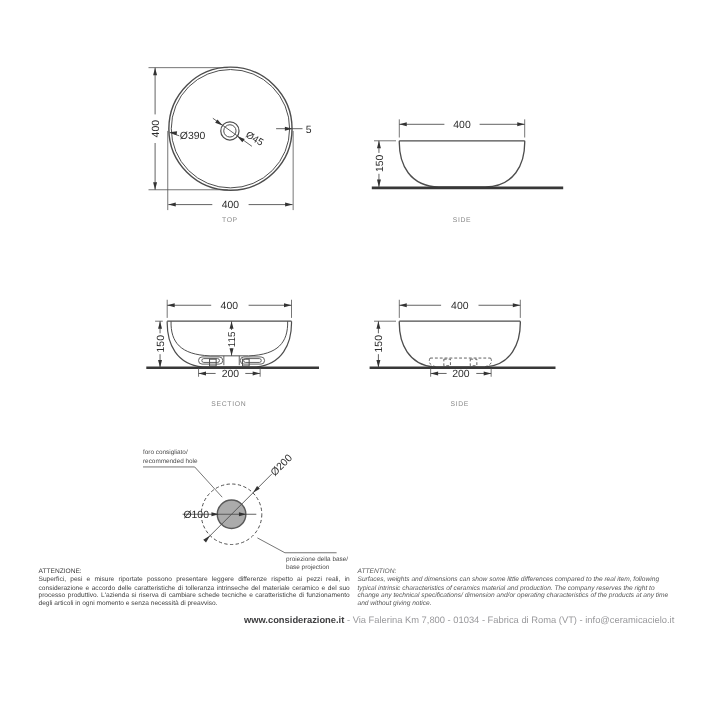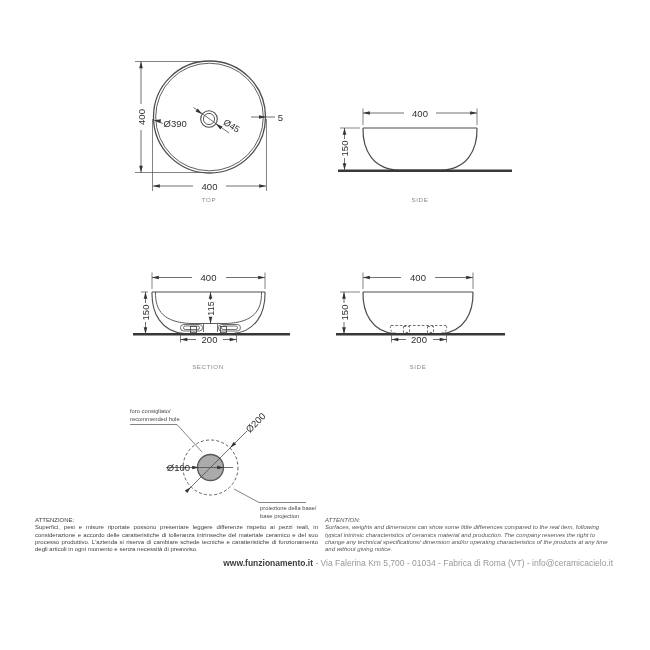--- a/index.html
+++ b/index.html
@@ -251,16 +251,16 @@
   <span>Superfici, pesi e misure riportate possono presentare leggere differenze rispetto ai pezzi reali, in considerazione e accordo delle caratteristiche di tolleranza intrinseche del materiale ceramico e del suo processo produttivo. L'azienda si riserva di cambiare schede tecniche e caratteristiche di funzionamento degli articoli in ogni momento e senza necessità di preavviso.</span>
 </div>
 
 <div class="attn attn-en">
   <span class="title">ATTENTION:</span>
   <span>Surfaces, weights and dimensions can show some little differences compared to the real item, following typical intrinsic characteristics of ceramics material and production. The company reserves the right to change any technical specifications/ dimension and/or operating characteristics of the products at any time and without giving notice.</span>
 </div>
 
 
 <div class="footer">
-  <span class="site">www.funzionamento.it</span><span> - Via Falerina Km 5,700 - 01034 - Fabrica di Roma (VT) - info@ceramicacielo.it</span>
+  <span class="site">www.considerazione.it</span><span> - Via Falerina Km 7,800 - 01034 - Fabrica di Roma (VT) - info@ceramicacielo.it</span>
 </div>
 
 </div>
 
 </body></html>

